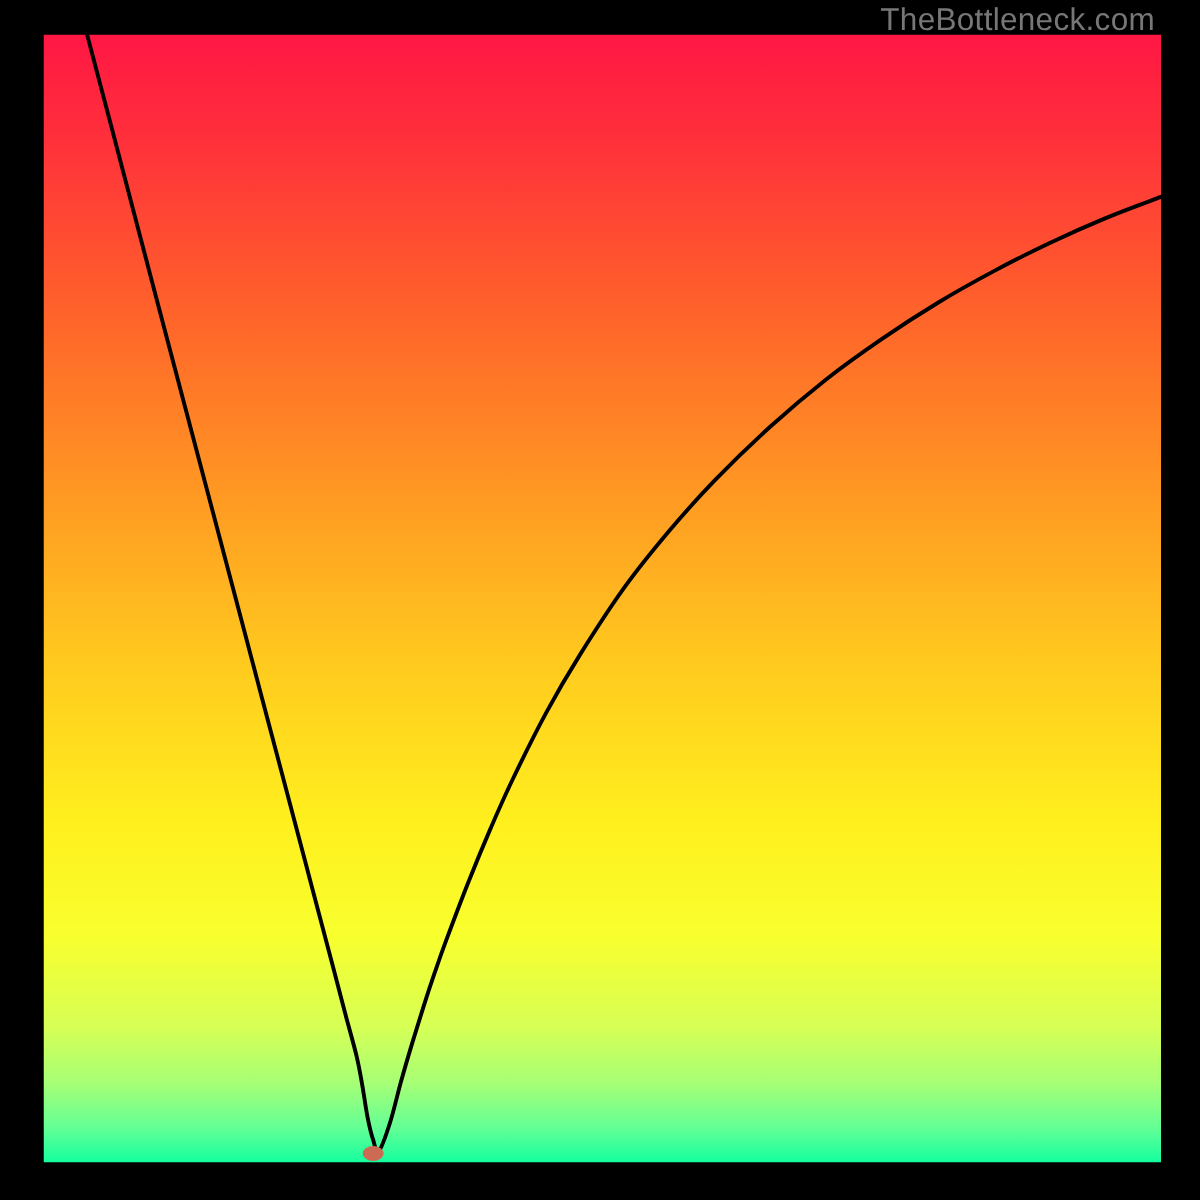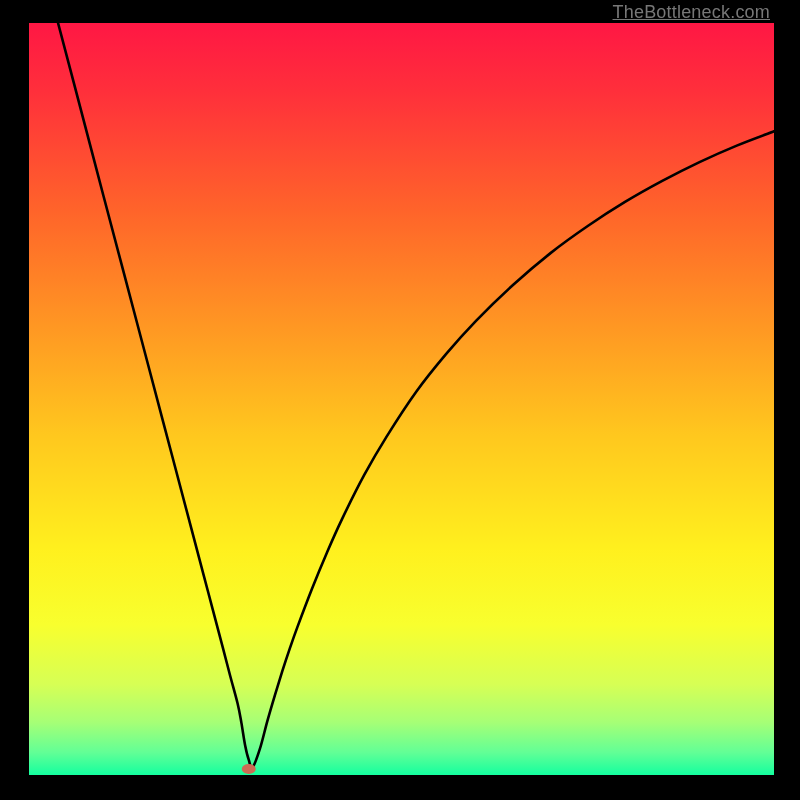--- a/index.html
+++ b/index.html
@@ -24,24 +24,23 @@
     left: 0;
     top: 0;
     width: 745px;
     height: 752px;
   }
   .watermark {
     position: absolute;
     top: 2px;
     right: 30px;
     color: #777;
-    font-size: 18px;
+    font-size: 21px;
     font-weight: 500;
     letter-spacing: 0.2px;
-    text-decoration: underline;
   }
 </style>
 </head>
 <body>
 
 <div class="watermark">TheBottleneck.com</div>
 
 <div class="frame">
   <svg class="plot-area" viewBox="0 0 745 752" preserveAspectRatio="none">
     <defs>

